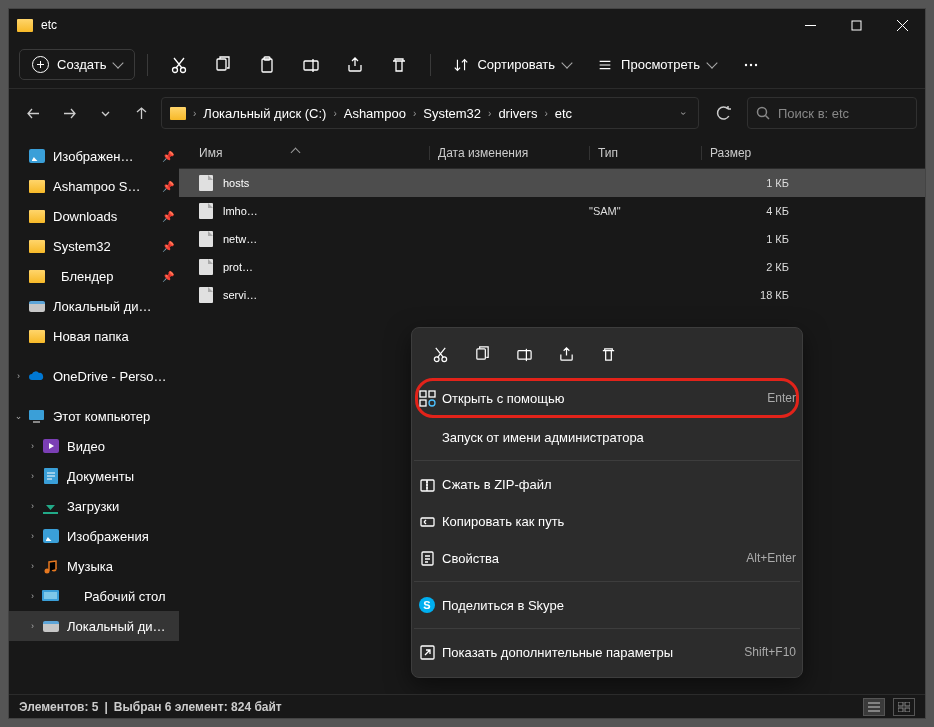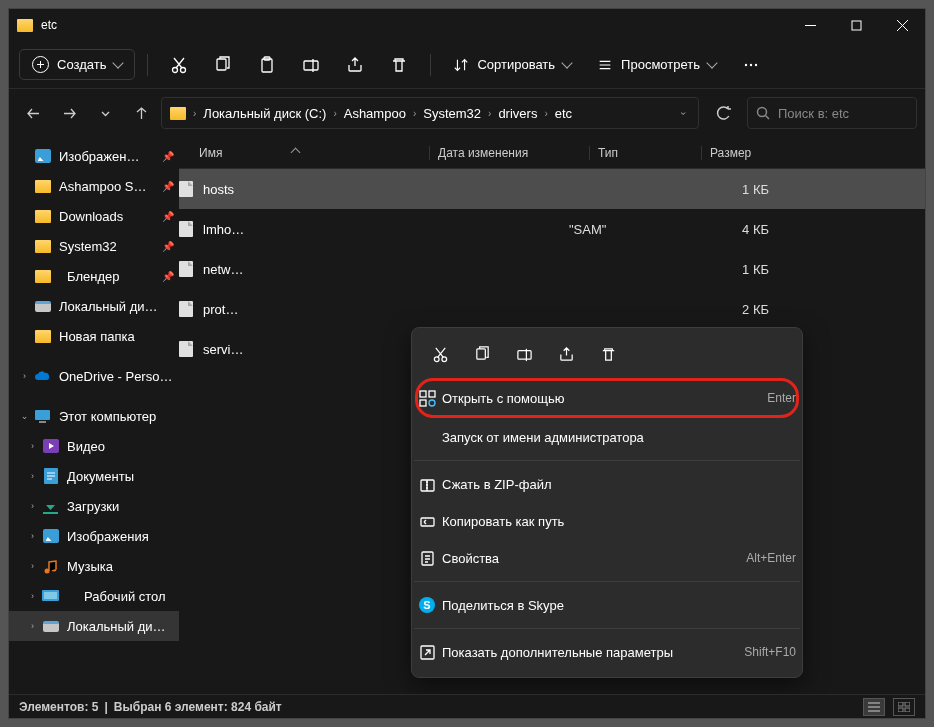--- a/index.html
+++ b/index.html
@@ -28,37 +28,37 @@
 .address .folder-ico { width: 16px; height: 13px; background: linear-gradient(#ffd56b,#f7b928); border-radius: 1px; margin: 0 4px; }
 .crumb { padding: 0 4px; white-space: nowrap; }
 .cchev { font-size: 10px; color: #999; padding: 0 3px; }
 .address .spacer { flex: 1; }
 .refresh { width: 32px; height: 32px; display: flex; align-items: center; justify-content: center; margin: 0 4px; }
 .refresh svg { width: 15px; height: 15px; stroke: #ccc; fill: none; stroke-width: 1.5; }
 .search { width: 170px; height: 32px; background: #191919; border: 1px solid #303030; border-radius: 4px; display: flex; align-items: center; padding: 0 8px; color: #888; font-size: 13px; gap: 8px; }
 .search svg { width: 14px; height: 14px; stroke: #888; fill: none; stroke-width: 1.5; }
 .body { flex: 1; display: flex; overflow: hidden; }
 .sidebar { width: 170px; background: #181818; overflow-y: hidden; padding: 4px 0; font-size: 13px; color: #fff; }
-.sitem { display: flex; align-items: center; height: 30px; padding-left: 10px; gap: 4px; white-space: nowrap; overflow: hidden; }
+.sitem { display: flex; align-items: center; height: 30px; padding-left: 4px; gap: 4px; white-space: nowrap; overflow: hidden; }
 .sitem.sel { background: #353535; }
 .sitem .exp { width: 11px; display: flex; justify-content: center; font-size: 9px; color: #aaa; }
 .sitem .ico { width: 17px; height: 17px; display: flex; align-items: center; justify-content: center; }
 .sitem .pin { width: 11px; font-size: 10px; color: #888; margin-left: auto; margin-right: 6px; }
 .fold-ico { width: 16px; height: 13px; background: linear-gradient(#ffd56b,#f7b928); border-radius: 1px; }
 .img-ico { width: 16px; height: 14px; background: #3a9fd8; border-radius: 2px; position: relative; }
 .img-ico::after { content: ""; position: absolute; bottom: 2px; left: 3px; width: 6px; height: 4px; background: #fff; clip-path: polygon(0 100%, 40% 0, 60% 40%, 100% 100%); }
 .drive-ico { width: 16px; height: 11px; background: #c7c7c7; border-radius: 2px; border-top: 3px solid #5da5d8; }
 .main { flex: 1; background: #181818; position: relative; }
 .columns { display: flex; height: 32px; align-items: center; border-bottom: 1px solid #2b2b2b; font-size: 12px; color: #ccc; padding-left: 20px; }
 .col-name { width: 230px; display: flex; align-items: center; gap: 70px; }
 .col-name .sort { width: 7px; height: 7px; border-left: 1px solid #999; border-top: 1px solid #999; transform: rotate(45deg); }
 .col-date { width: 160px; border-left: 1px solid #333; padding-left: 8px; }
 .col-type { width: 112px; border-left: 1px solid #333; padding-left: 8px; }
 .col-size { width: 100px; border-left: 1px solid #333; padding-left: 8px; }
-.frow { display: flex; align-items: center; height: 40px; font-size: 13px; color: #fff; }
+.frow { display: flex; align-items: center; height: 28px; font-size: 11px; color: #fff; padding-left: 20px; }
 .frow.sel { background: #4d4d4d; }
 .frow .fico { width: 14px; height: 16px; background: #e0e0e0; border-radius: 1px; margin-right: 10px; position: relative; }
 .frow .fico::after { content: ""; position: absolute; top: 0; right: 0; width: 5px; height: 5px; background: #aaa; clip-path: polygon(0 0, 100% 100%, 0 100%); }
 .frow .fname { width: 206px; }
 .frow .fdate { width: 160px; color: #ddd; }
 .frow .ftype { width: 112px; color: #ddd; }
 .frow .fsize { width: 88px; text-align: right; color: #ddd; }
 .context { position: absolute; left: 232px; top: 190px; width: 392px; background: #2c2c2c; border: 1px solid #3d3d3d; border-radius: 8px; box-shadow: 0 8px 24px rgba(0,0,0,0.5); padding: 6px 0; z-index: 100; }
 .ctx-icons { display: flex; gap: 6px; padding: 4px 10px 8px; }
 .ctx-ibtn { width: 36px; height: 32px; display: flex; align-items: center; justify-content: center; border-radius: 4px; }

